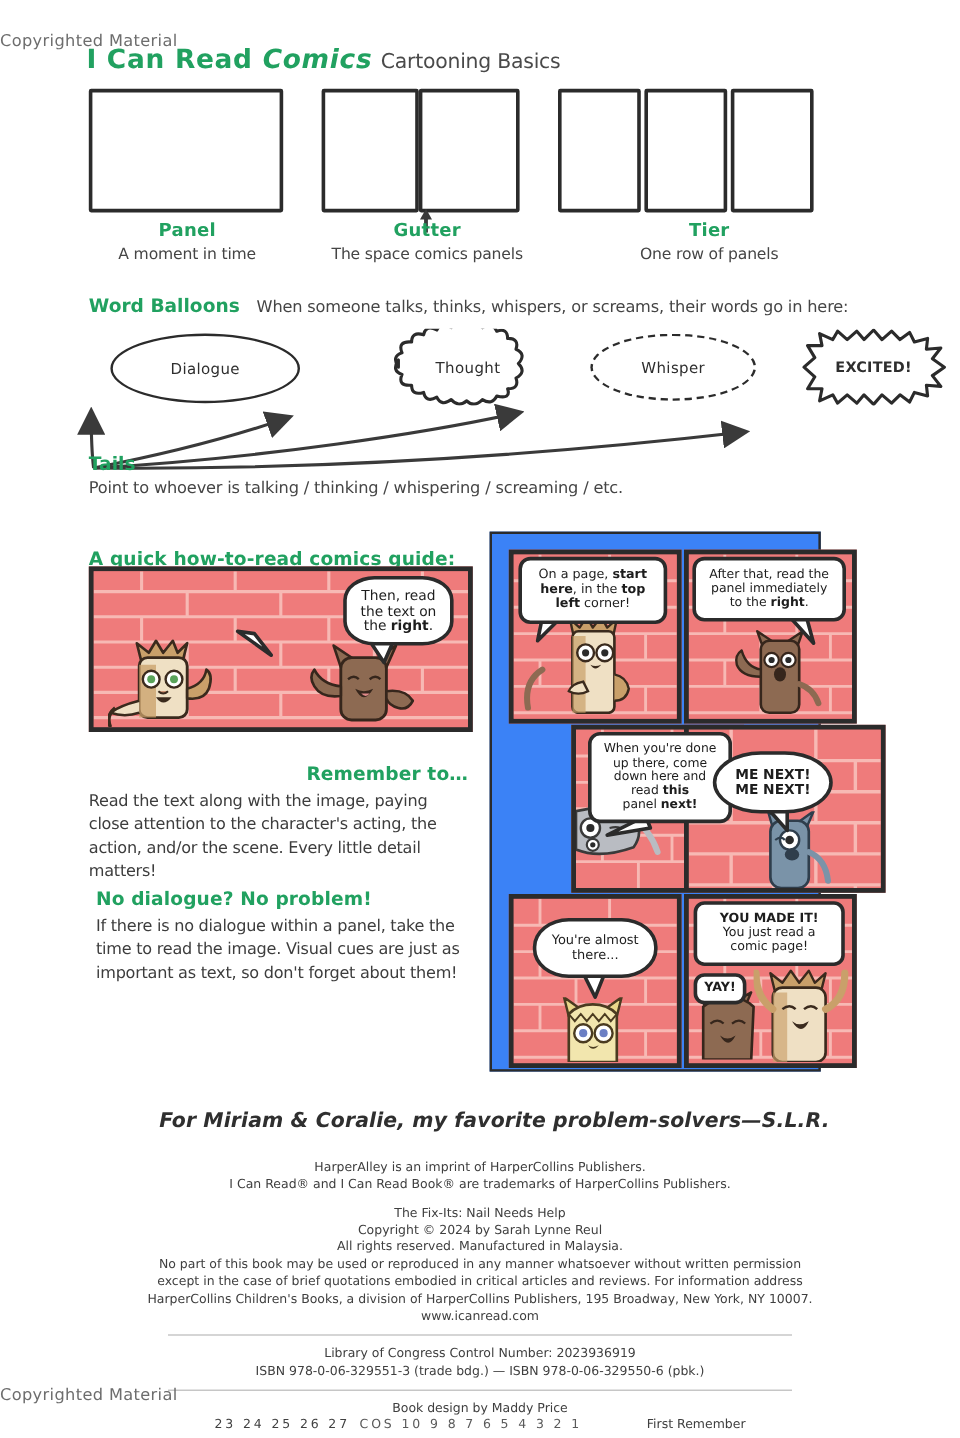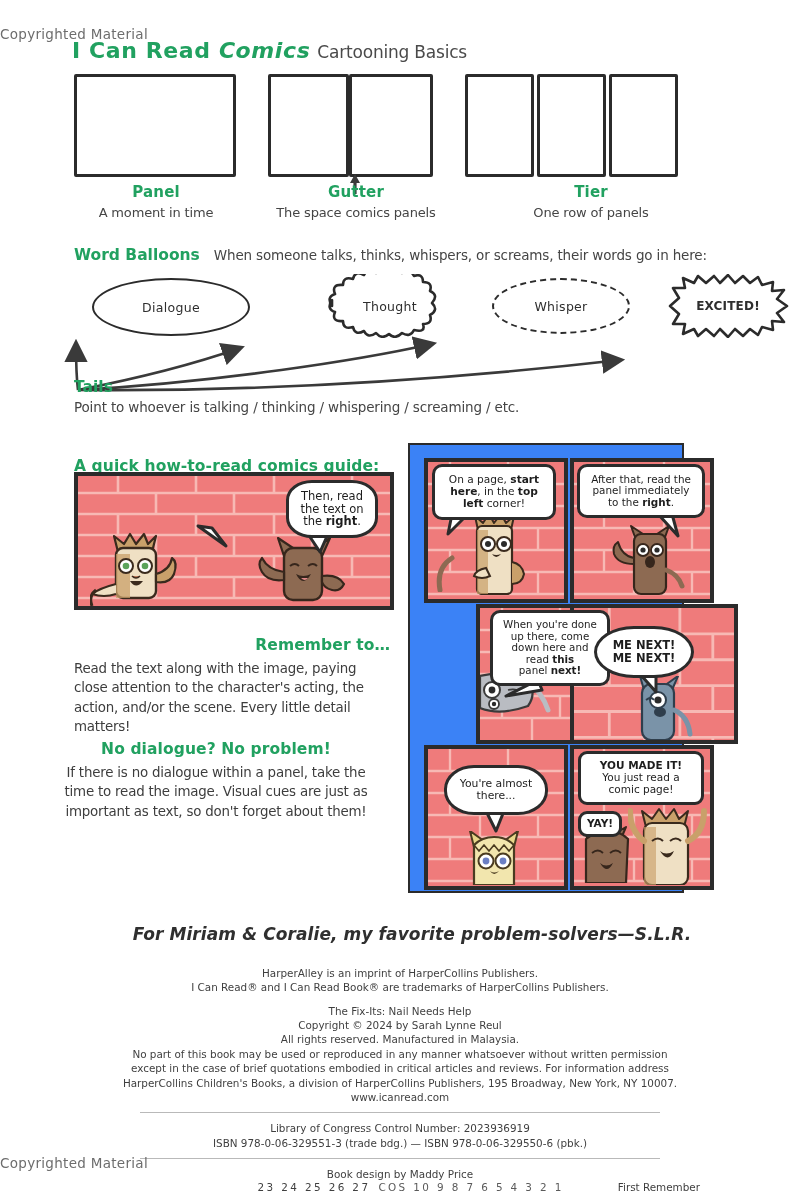--- a/index.html
+++ b/index.html
@@ -132,21 +132,21 @@
   
   .remember{position:absolute;left:74px;top:636px;width:316px;}
   .remember h3{
     margin:0 0 5px 0;font-family:"DejaVu Sans",sans-serif;font-weight:bold;
     font-size:15.5px;color:#21a160;letter-spacing:.1px;text-align:right;
   }
   .remember p{
     margin:0;font-family:"DejaVu Sans",sans-serif;font-size:13.4px;
     color:#3d3d3d;line-height:1.45;letter-spacing:-.2px;
   }
-  .nodialogue{position:absolute;left:52px;top:740px;width:328px;text-align:center;}
+  .nodialogue{position:absolute;left:80px;top:740px;width:328px;text-align:left;}
   .nodialogue h3{
     margin:0 0 5px 0;font-family:"DejaVu Sans",sans-serif;font-weight:bold;
     font-size:15.5px;color:#21a160;letter-spacing:.1px;
   }
   .nodialogue p{
     margin:0;font-family:"DejaVu Sans",sans-serif;font-size:13.4px;
     color:#3d3d3d;line-height:1.45;letter-spacing:-.2px;
   }
 
   
@@ -155,21 +155,21 @@
     font-family:"DejaVu Sans",sans-serif;font-style:italic;font-weight:bold;
     font-size:17px;color:#2f2f2f;letter-spacing:.1px;padding-left:12px;
   }
 
   
   .colophon{position:absolute;left:100px;top:966px;width:600px;text-align:center;}
   .col-line{font-family:"DejaVu Sans",sans-serif;font-size:10.4px;color:#3f3f3f;line-height:1.38;}
   .col-gap{height:9px;}
   .hr{height:1px;background:#b9b9b9;margin:8px 40px;}
   .printline{
-    display:flex;justify-content:flex-end;align-items:baseline;gap:0;
+    display:flex;justify-content:center;align-items:baseline;gap:0;
     font-family:"DejaVu Sans",sans-serif;font-size:10.4px;color:#3f3f3f;
     position:relative;
   }
   .printline .years{letter-spacing:2.4px;}
   .printline .seq{letter-spacing:2.4px;color:#5a5a5a;}
   .printline .edition{margin-left:54px;}
 </style>
 </head>
 <body>
 

